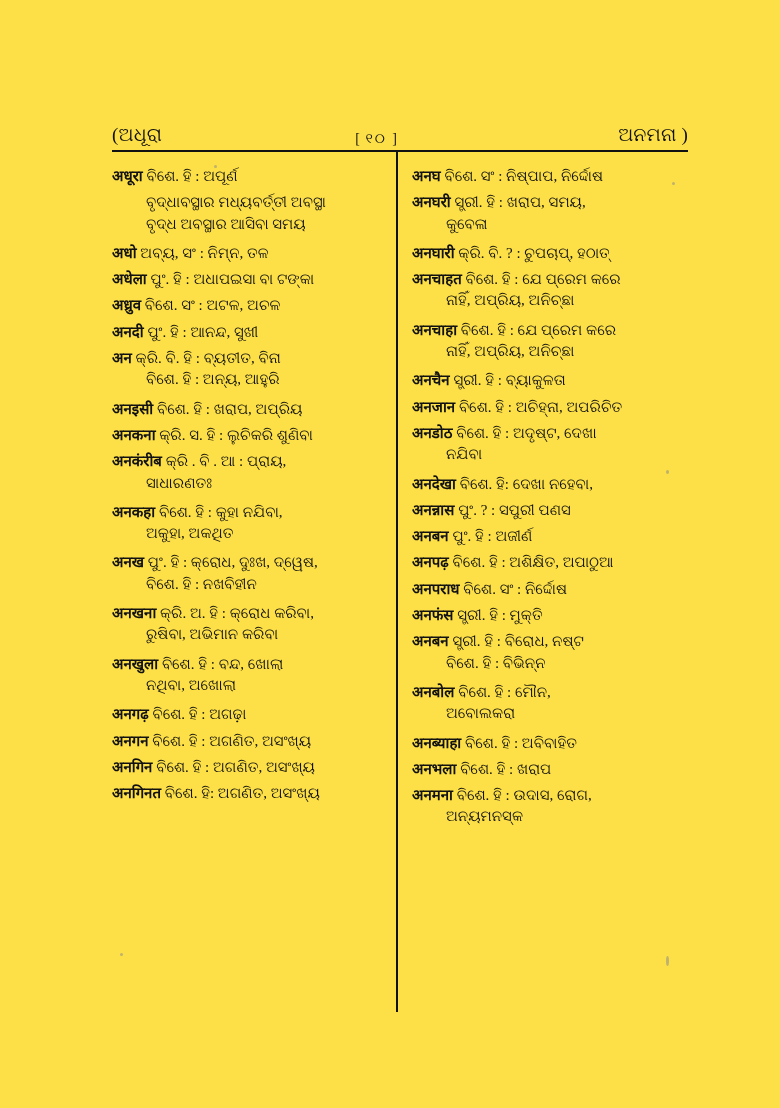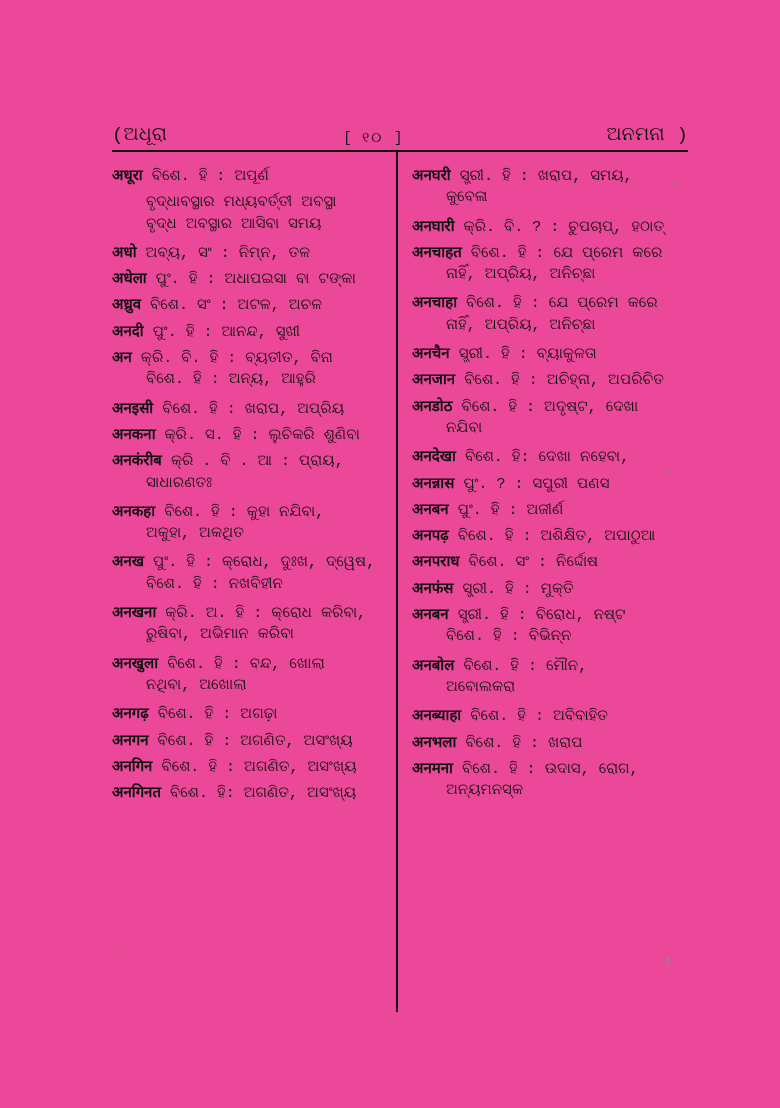--- a/index.html
+++ b/index.html
@@ -16,22 +16,21 @@
     color: #111111;
     overflow: hidden;
   }
 
   
   #page {
     position: absolute;
     left: 0; top: 0;
     width: 780px;
     height: 1108px;
-    background: #ec4899;
-    font-family: Liberation Mono, monospace;
+    background: #fde047;
   }
 
   
   #runhead {
     position: absolute;
     left: 112px;
     top: 112px;
     width: 576px;
     height: 34px;
     display: flex;
@@ -203,20 +202,23 @@
           <span class="ln first"><span class="hw">अनगन</span><span class="gloss"> ବିଶେ. ହି : ଅଗଣିତ, ଅସଂଖ୍ୟ</span></span>
         </div>
         <div class="entry">
           <span class="ln first"><span class="hw">अनगिन</span><span class="gloss"> ବିଶେ. ହି : ଅଗଣିତ, ଅସଂଖ୍ୟ</span></span>
         </div>
         <div class="entry">
           <span class="ln first"><span class="hw">अनगिनत</span><span class="gloss"> ବିଶେ. ହି: ଅଗଣିତ, ଅସଂଖ୍ୟ</span></span>
         </div>
       </div>
     <div class="column col-right">
+        <div class="entry">
+          <span class="ln first"><span class="hw">अनघ</span><span class="gloss"> ବିଶେ. ସଂ : ନିଷ୍ପାପ, ନିର୍ଦ୍ଦୋଷ</span></span>
+        </div>
         <div class="entry loose">
           <span class="ln first"><span class="hw">अनघरी</span><span class="gloss"> ସ୍ତ୍ରୀ.  ହି  :  ଖରାପ,  ସମୟ,</span></span>
           <span class="ln">କୁବେଳା</span>
         </div>
         <div class="entry">
           <span class="ln first"><span class="hw">अनघारी</span><span class="gloss"> କ୍ରି. ବି. ? : ଚୁପଚାପ୍, ହଠାତ୍</span></span>
         </div>
         <div class="entry loose">
           <span class="ln first"><span class="hw">अनचाहत</span><span class="gloss"> ବିଶେ. ହି : ଯେ ପ୍ରେମ କରେ</span></span>
           <span class="ln">ନାହିଁ, ଅପ୍ରିୟ, ଅନିଚ୍ଛା</span>

